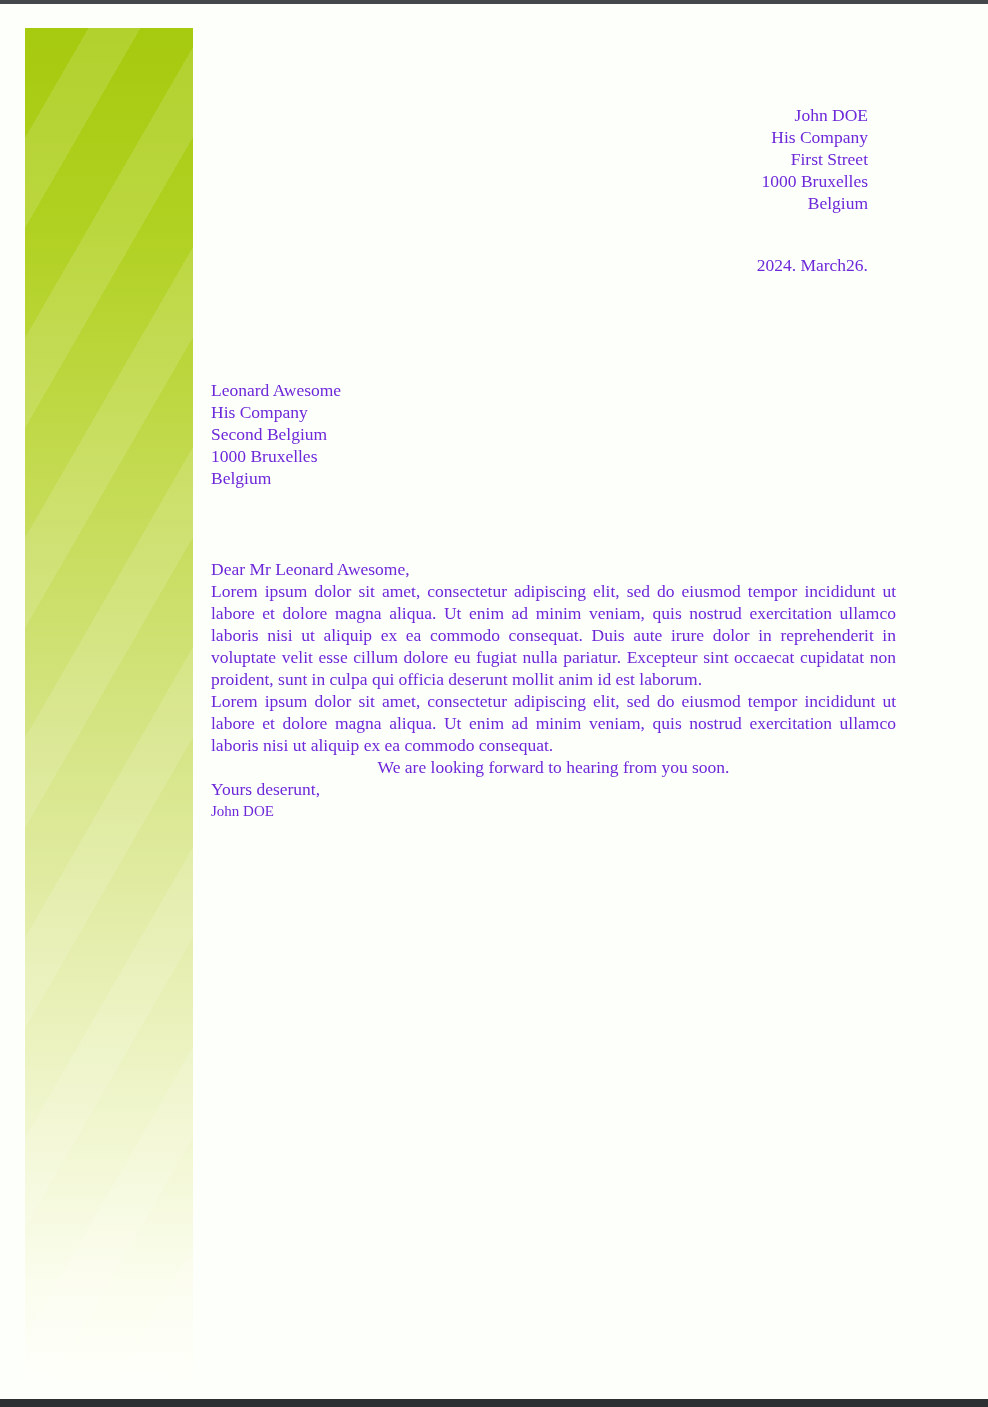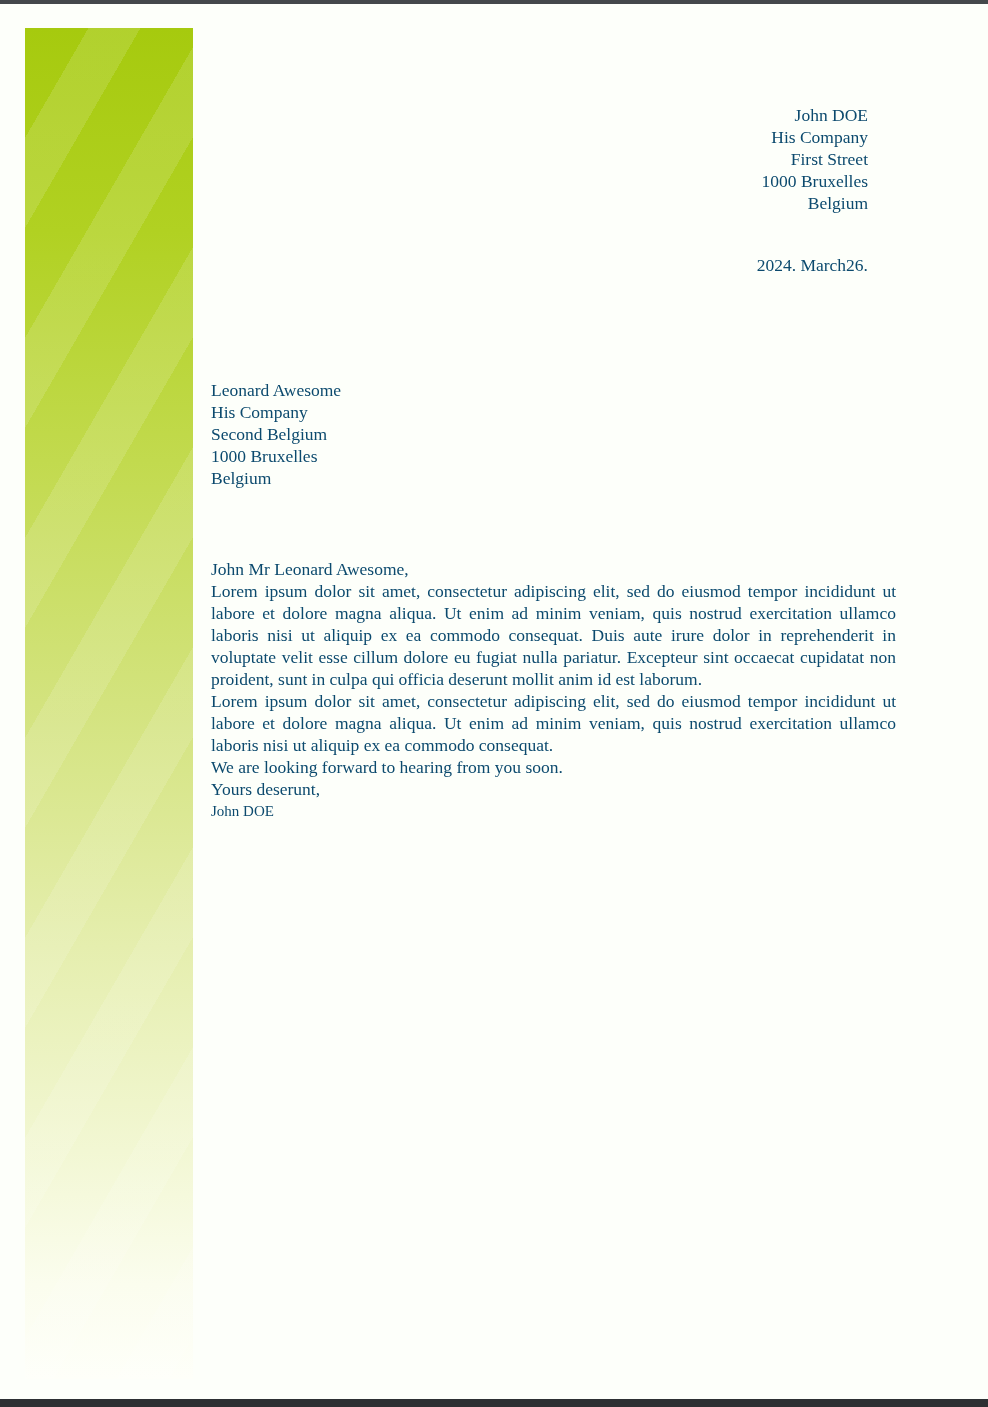--- a/index.html
+++ b/index.html
@@ -3,21 +3,21 @@
 <meta charset="utf-8">
 <style>
   html, body { margin: 0; padding: 0; }
   .page {
     position: relative;
     width: 988px;
     height: 1407px;
     background: #fdfffa;
     overflow: hidden;
     font-family: "Liberation Serif", serif;
-    color: #0c4a6e;
+    color: #6d28d9;
   }
   .edge-bar { position: absolute; left: 0; right: 0; }
   .edge-bar.top { top: 0; height: 4px; background: #44484b; }
   .edge-bar.bottom { bottom: 0; height: 8px; background: #2d3033; }
   .stripe {
     position: absolute;
     left: 25px; top: 28px;
     width: 168px; height: 1351px;
     background:
       repeating-linear-gradient(120deg,
@@ -40,21 +40,21 @@
     position: absolute;
     top: 558px; left: 211px;
     width: 685px;
     font-size: 17.5px;
     line-height: 22px;
   }
   .letter-body p { margin: 0; }
   .p-just   { text-align: justify; }
   .mt-p1    { margin-top: 21px; }
   .mt-p2    { margin-top: 40px; }
-  .mt-close { margin-top: 34px; }
+  .mt-close { margin-top: 34px; text-align: center; }
   .mt-vale  { margin-top: 27px; }
   .sig      { margin-top: 27px; font-size: 15px; }
 </style>
 </head>
 <body>
 
 <div class="page">
 
   <div class="edge-bar top"></div>
 
@@ -72,21 +72,21 @@
 
   <div class="block recipient">
     <div>Leonard Awesome</div>
     <div>His Company</div>
     <div>Second Belgium</div>
     <div>1000 Bruxelles</div>
     <div>Belgium</div>
   </div>
 
   <div class="letter-body">
-    <p>John Mr Leonard Awesome,</p>
+    <p>Dear Mr Leonard Awesome,</p>
     <p class="p-just mt-p1">Lorem ipsum dolor sit amet, consectetur adipiscing elit, sed do eiusmod tempor incididunt ut labore et dolore magna aliqua. Ut enim ad minim veniam, quis nostrud exercitation ullamco laboris nisi ut aliquip ex ea commodo consequat. Duis aute irure dolor in reprehenderit in voluptate velit esse cillum dolore eu fugiat nulla pariatur. Excepteur sint occaecat cupidatat non proident, sunt in culpa qui officia deserunt mollit anim id est laborum.</p>
     <p class="p-just mt-p2">Lorem ipsum dolor sit amet, consectetur adipiscing elit, sed do eiusmod tempor incididunt ut labore et dolore magna aliqua. Ut enim ad minim veniam, quis nostrud exercitation ullamco laboris nisi ut aliquip ex ea commodo consequat.</p>
     <p class="mt-close">We are looking forward to hearing from you soon.</p>
     <p class="mt-vale">Yours deserunt,</p>
     <p class="sig">John DOE</p>
   </div>
 
   <div class="edge-bar bottom"></div>
 
 </div>

